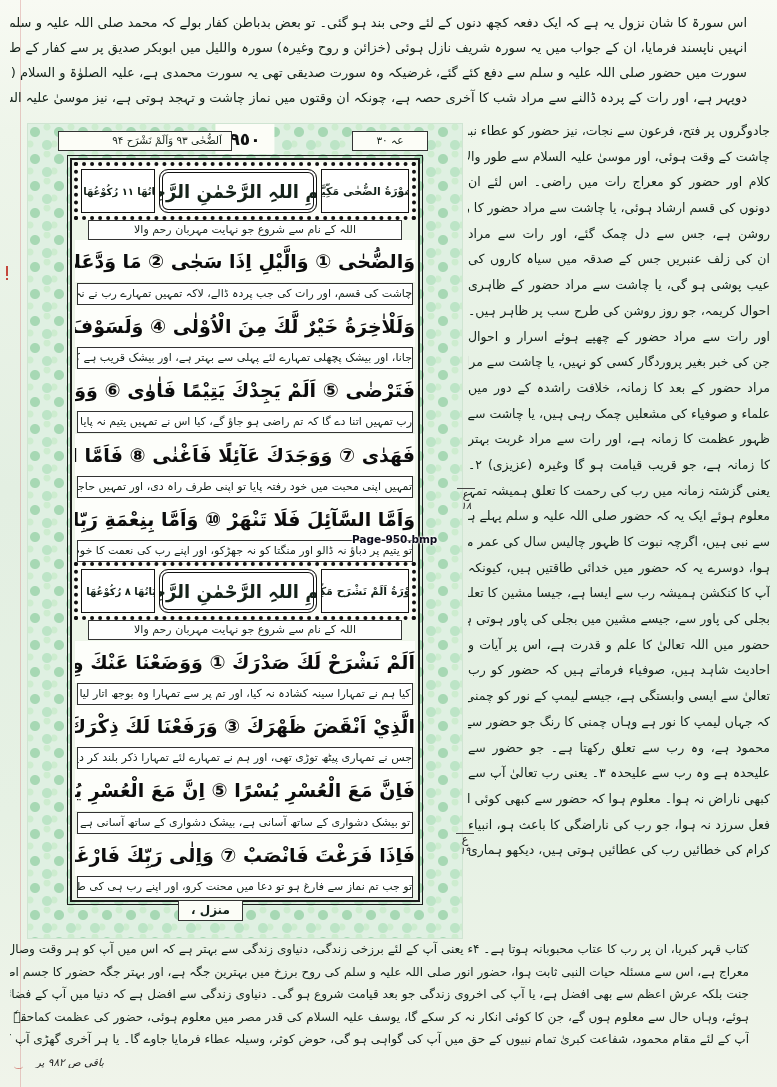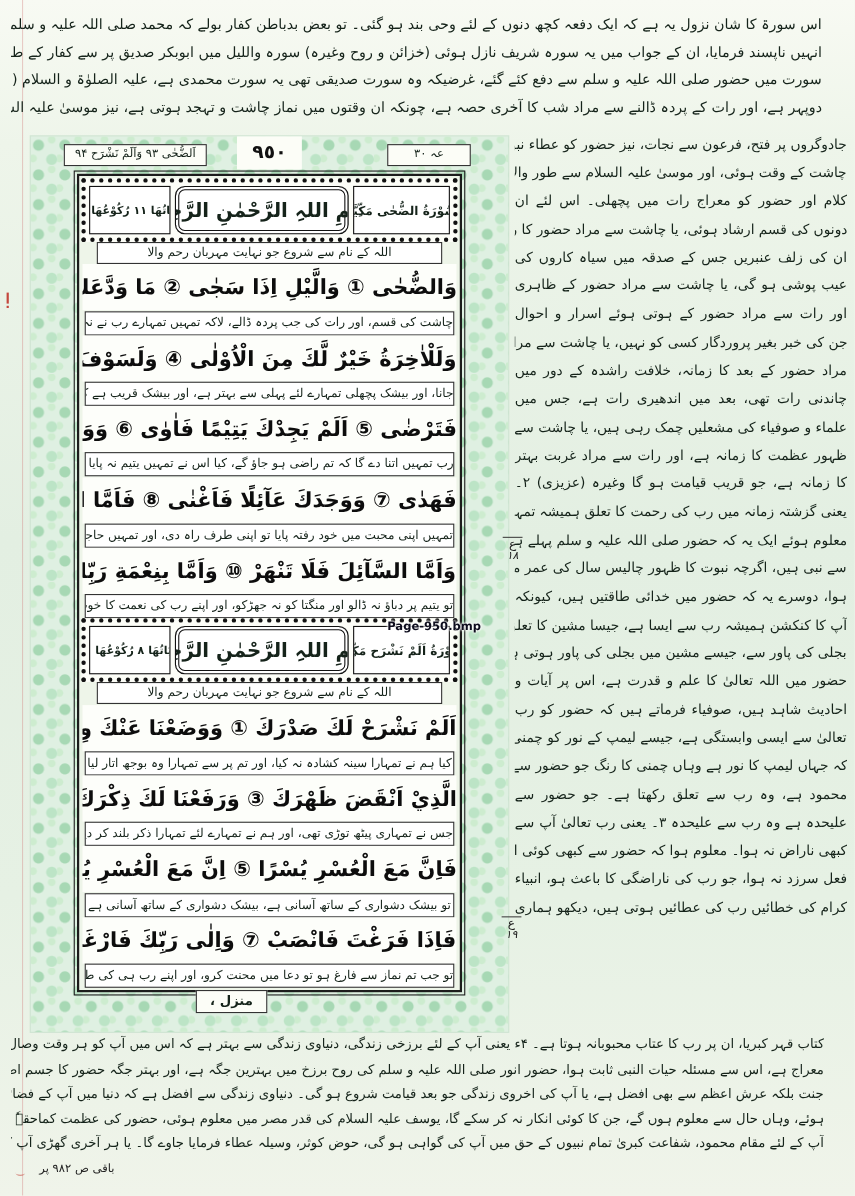--- a/index.html
+++ b/index.html
@@ -25,21 +25,21 @@
       radial-gradient(circle at 19px 3px, #cdeccf 3px,   transparent 4px),
       radial-gradient(circle at 2px 20px, #cdeccf 3px,   transparent 4px);
     background-size:24px 27px;
   }
   .quran-wrap{position:absolute;left:28px;top:124px;width:434px;height:814px;
     box-shadow:0 0 0 1px #cfe4d2;}
   .qheader{position:absolute;top:2px;left:0;right:0;height:30px;}
   .hbox{position:absolute;top:5px;height:18px;line-height:17px;background:#fcfdf7;
     border:1px solid #333;text-align:center;font-size:10.5px;white-space:nowrap;overflow:hidden;}
   .hbox.juz{right:34px;width:74px;letter-spacing:3px;}
-  .hbox.ref{left:30px;width:128px;}
+  .hbox.ref{left:30px;width:128px;padding-left:44px;}
   .pagenum{position:absolute;top:-2px;left:50%;transform:translateX(-50%);
     background:#fcfdf7;padding:0 14px;font-size:17px;font-weight:bold;letter-spacing:3px;
     line-height:30px;color:#111;}
   .content{position:absolute;top:34px;left:42px;right:42px;bottom:36px;
     background:#eef5e9;border:2px solid #1c1c1c;outline:1px solid #1c1c1c;outline-offset:2px;
     display:flex;flex-direction:column;justify-content:space-between;padding:2px;}
   .rows{display:contents;}
   .star-frame{border:4px dotted #111;background:#fcfdf7;display:flex;gap:4px;
     padding:3px;height:44px;flex:none;align-items:stretch;}
   .sbox{border:1px solid #111;background:#fff;display:flex;align-items:center;
@@ -63,25 +63,25 @@
   .mnote{position:absolute;width:18px;text-align:center;font-size:10px;color:#222;line-height:11px;}
   .mnote .ltr1{display:block;border-top:1px solid #444;font-size:11px;}
   .mnote .ltr2{display:block;font-style:italic;}
   .mnote1{left:457px;top:488px;}
   .mnote2{left:456px;top:833px;}
   
   .bottom-block{position:absolute;top:938px;left:10px;right:28px;}
   .bline{height:22.5px;line-height:22.5px;font-size:12px;white-space:nowrap;overflow:hidden;
     text-align:justify;text-align-last:justify;}
   .continuation{position:absolute;left:26px;top:1056px;width:78px;font-size:10.5px;
-    white-space:nowrap;overflow:hidden;color:#222;}
+    white-space:nowrap;overflow:hidden;color:#222;font-style:italic;}
   
   .overlay{position:absolute;left:352px;top:533px;direction:ltr;font-weight:bold;
     font-size:10.5px;color:#0d0d1d;
-    text-shadow:0 0 2px #fff,0 0 2px #fff,0 0 3px #fff;margin-top:31px;}
+    text-shadow:0 0 2px #fff,0 0 2px #fff,0 0 3px #fff;}
   .red-mark1{position:absolute;left:6px;top:266px;width:2px;height:10px;background:#c4473d;}
   .red-mark1:after{content:"";position:absolute;left:0;top:12px;width:2px;height:2px;background:#c4473d;}
   .red-mark2{position:absolute;left:14px;top:1063px;width:9px;height:5px;
     border-bottom:1.5px solid rgba(196,71,61,.6);border-radius:50%;}
 </style>
 </head>
 <body>
 
 <div>
 
@@ -120,28 +120,29 @@
       <div class="rows"><div class="row ayah">اَلَمْ نَشْرَحْ لَكَ صَدْرَكَ ① وَوَضَعْنَا عَنْكَ وِزْرَكَ ②</div><div class="row tarjuma">کیا ہم نے تمہارا سینہ کشادہ نہ کیا، اور تم پر سے تمہارا وہ بوجھ اتار لیا</div><div class="row ayah">الَّذِيْ اَنْقَضَ ظَهْرَكَ ③ وَرَفَعْنَا لَكَ ذِكْرَكَ ④</div><div class="row tarjuma">جس نے تمہاری پیٹھ توڑی تھی، اور ہم نے تمہارے لئے تمہارا ذکر بلند کر دیا</div><div class="row ayah">فَاِنَّ مَعَ الْعُسْرِ يُسْرًا ⑤ اِنَّ مَعَ الْعُسْرِ يُسْرًا ⑥</div><div class="row tarjuma">تو بیشک دشواری کے ساتھ آسانی ہے، بیشک دشواری کے ساتھ آسانی ہے</div><div class="row ayah">فَاِذَا فَرَغْتَ فَانْصَبْ ⑦ وَاِلٰى رَبِّكَ فَارْغَبْ ⑧</div><div class="row tarjuma">تو جب تم نماز سے فارغ ہو تو دعا میں محنت کرو، اور اپنے رب ہی کی طرف رغبت کرو</div></div>
 
     </div>
 
     <div class="manzil">منزل ،</div>
   </div>
 
   <div class="side-col">
       <div class="sline">جادوگروں پر فتح، فرعون سے نجات، نیز حضور کو عطاء نبوت</div>
       <div class="sline">چاشت کے وقت ہوئی، اور موسیٰ علیہ السلام سے طور والا</div>
-      <div class="sline">کلام اور حضور کو معراج رات میں پچھلی۔ اس لئے ان</div>
+      <div class="sline">کلام اور حضور کو معراج رات میں راضی۔ اس لئے ان</div>
       <div class="sline">دونوں کی قسم ارشاد ہوئی، یا چاشت سے مراد حضور کا رخ</div>
+      <div class="sline">روشن ہے، جس سے دل چمک گئے، اور رات سے مراد</div>
       <div class="sline">ان کی زلف عنبریں جس کے صدقہ میں سیاہ کاروں کی</div>
       <div class="sline">عیب پوشی ہو گی، یا چاشت سے مراد حضور کے ظاہری</div>
-      <div class="sline">اور رات سے مراد حضور کے ہوتی ہوئے اسرار و احوال</div>
+      <div class="sline">احوال کریمہ، جو روز روشن کی طرح سب پر ظاہر ہیں۔</div>
+      <div class="sline">اور رات سے مراد حضور کے چھپے ہوئے اسرار و احوال</div>
       <div class="sline">جن کی خبر بغیر پروردگار کسی کو نہیں، یا چاشت سے مراد حضور</div>
       <div class="sline">مراد حضور کے بعد کا زمانہ، خلافت راشدہ کے دور میں</div>
-      <div class="sline">چاندنی رات تھی، بعد میں اندھیری رات ہے، جس میں</div>
       <div class="sline">علماء و صوفیاء کی مشعلیں چمک رہی ہیں، یا چاشت سے مراد</div>
       <div class="sline">ظہور عظمت کا زمانہ ہے، اور رات سے مراد غربت بہتر</div>
       <div class="sline">کا زمانہ ہے، جو قریب قیامت ہو گا وغیرہ (عزیزی) ۲۔</div>
       <div class="sline">یعنی گزشتہ زمانہ میں رب کی رحمت کا تعلق ہمیشہ تمہارے</div>
       <div class="sline">معلوم ہوئے ایک یہ کہ حضور صلی اللہ علیہ و سلم پہلے ہی</div>
       <div class="sline">سے نبی ہیں، اگرچہ نبوت کا ظہور چالیس سال کی عمر میں</div>
       <div class="sline">ہوا، دوسرے یہ کہ حضور میں خدائی طاقتیں ہیں، کیونکہ</div>
       <div class="sline">آپ کا کنکشن ہمیشہ رب سے ایسا ہے، جیسا مشین کا تعلق</div>
       <div class="sline">بجلی کی پاور سے، جیسے مشین میں بجلی کی پاور ہوتی ہے،</div>
       <div class="sline">حضور میں اللہ تعالیٰ کا علم و قدرت ہے، اس پر آیات و</div>

